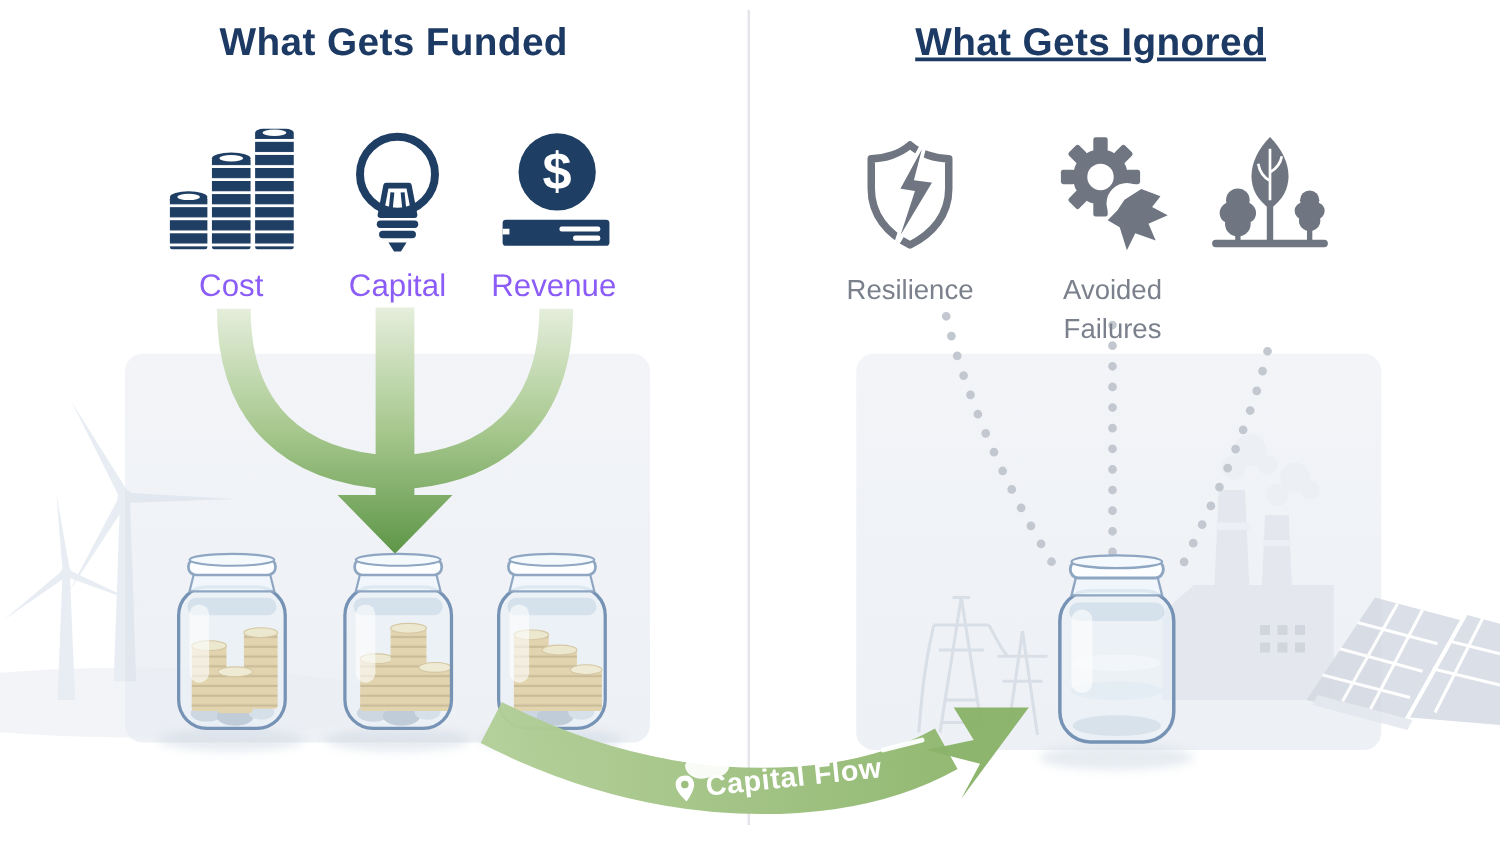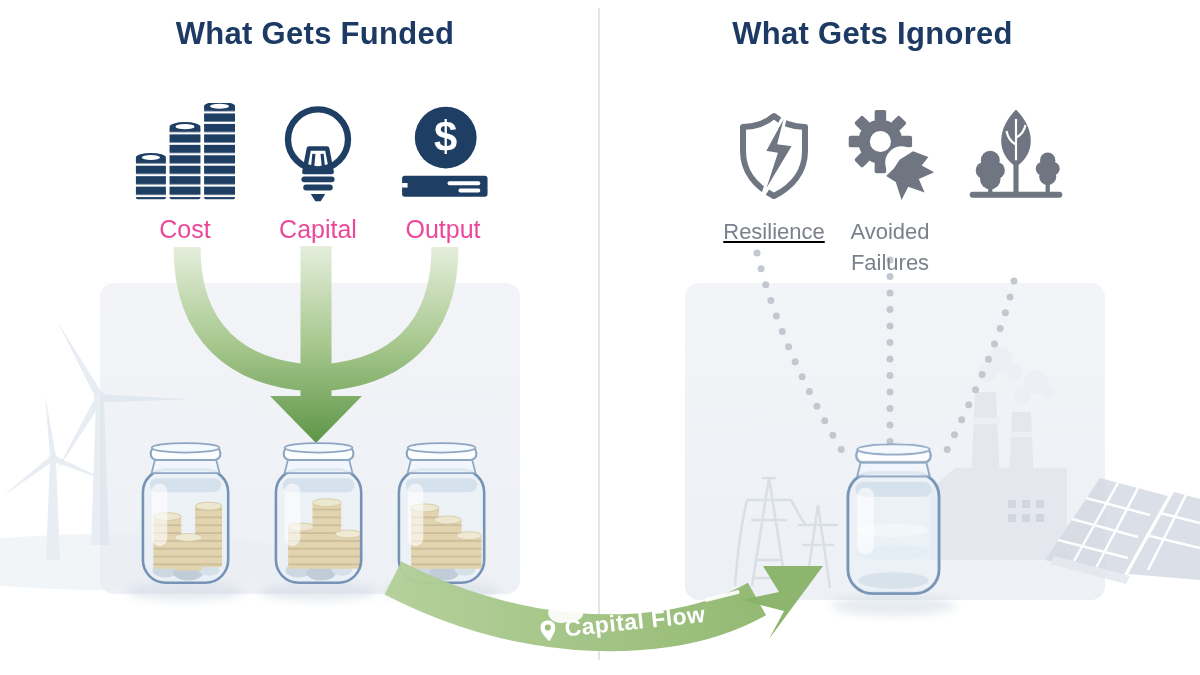--- a/index.html
+++ b/index.html
@@ -5,29 +5,29 @@
   html,body{margin:0;padding:0;background:#fff;}
   #canvas{
     position:relative;width:1200px;height:675px;overflow:hidden;background:#ffffff;
     font-family:"Liberation Sans",sans-serif;
   }
   .title{
     position:absolute;top:16px;font-size:31px;font-weight:700;color:#1c3a63;
     text-align:center;letter-spacing:.3px;
   }
   #title-left{left:0;width:630px;}
-  #title-right{left:610px;width:525px;}
+  #title-right{left:610px;width:525px;text-decoration:underline;}
   .col{position:absolute;top:103px;text-align:center;}
   .col .iconbox{height:100px;display:flex;align-items:flex-end;justify-content:center;}
-  .fund-label{margin-top:12px;font-size:25px;font-weight:500;color:#ec4899;}
+  .fund-label{margin-top:12px;font-size:25px;font-weight:500;color:#8b5cf6;}
   .ignore-label{margin-top:14px;font-size:22px;font-weight:500;color:#7b818c;line-height:1.4;}
   #col-cost{left:110px;width:150px;}
   #col-output{left:243px;width:150px;}
   #col-revenue{left:368px;width:150px;}
-  #col-resilience{left:694px;width:160px;text-decoration:underline;}
+  #col-resilience{left:648px;width:160px;}
   #col-failures{left:810px;width:160px;}
   #col-stability{left:936px;width:160px;}
   #scene{position:absolute;left:0;top:0;}
   #flow-label{
     position:absolute;left:540px;top:601px;width:250px;height:34px;
     display:flex;align-items:center;gap:9px;
     transform:rotate(-6deg);color:#ffffff;font-size:23px;font-weight:600;
     letter-spacing:.5px;white-space:nowrap;
   }
   #flow-dash{
@@ -263,21 +263,21 @@
     <div class="iconbox">
       <svg width="108" height="100" viewBox="0 0 110 110">
         <circle cx="58" cy="38" r="34" fill="#1f3e63"></circle>
         <text x="58" y="53" text-anchor="middle" font-family="Liberation Sans, sans-serif" font-size="46" font-weight="bold" fill="#ffffff">$</text>
         <rect x="10" y="80" width="94" height="23" rx="3" fill="#1f3e63"></rect>
         <rect x="60" y="86" width="36" height="4.5" rx="2" fill="#ffffff"></rect>
         <rect x="72" y="94" width="24" height="4.5" rx="2" fill="#ffffff"></rect>
         <rect x="10" y="88" width="6" height="5" fill="#ffffff"></rect>
       </svg>
     </div>
-    <div class="fund-label">Output</div>
+    <div class="fund-label">Revenue</div>
   </div>
 
   <div class="col" id="col-resilience">
     <div class="iconbox">
       <svg width="88" height="96" viewBox="0 0 84 96">
         <path d="M42,9 C50,16 62,20 73,20 L73,44 C73,65 60,80 42,89 C24,80 11,65 11,44 L11,20 C22,20 34,16 42,9 Z" fill="none" stroke="#6f7681" stroke-width="6" stroke-linejoin="round"></path>
         <polygon points="56,1 32,45 44,47 29,93 62,38 47,36" fill="#6f7681" stroke="#ffffff" stroke-width="3"></polygon>
       </svg>
     </div>
     <div class="ignore-label">Resilience</div>

